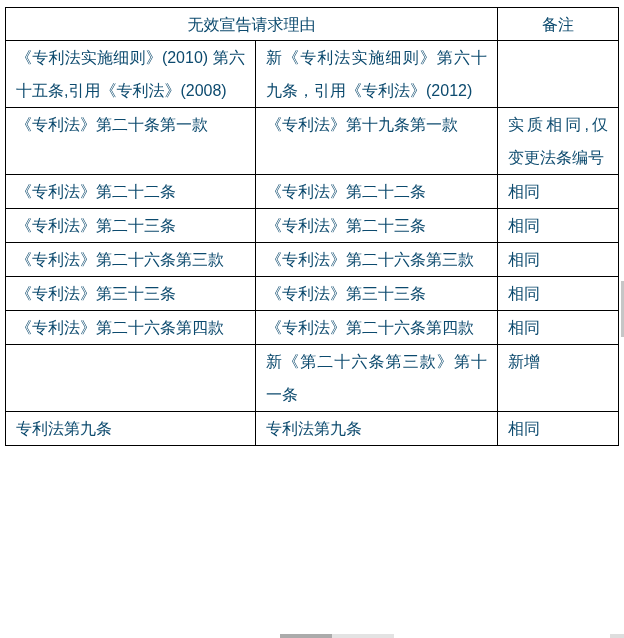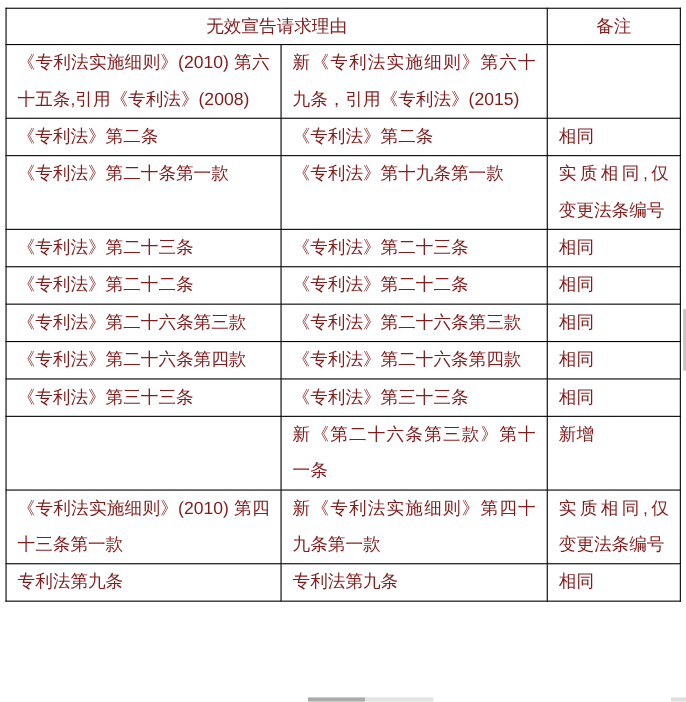--- a/index.html
+++ b/index.html
@@ -23,21 +23,21 @@
     top: 7px;
     border-collapse: collapse;
     table-layout: fixed;
     width: 613px;
   }
   table.law-table th,
   table.law-table td {
     border: 1px solid #000000;
     font-size: 16px;
     font-weight: normal;
-    color: #7f1d1d;
+    color: #0c4a6e;
     overflow: hidden;
   }
   table.law-table th {
     height: 27px;
     text-align: center;
     vertical-align: middle;
     line-height: 27px;
     padding: 0 4px;
   }
   table.law-table td {
@@ -96,67 +96,57 @@
     </colgroup>
     <thead>
       <tr class="row-single">
         <th colspan="2">无效宣告请求理由</th>
         <th>备注</th>
       </tr>
     </thead>
     <tbody>
       <tr class="row-tall">
         <td>《专利法实施细则》(2010) 第六十五条,引用《专利法》(2008)</td>
-        <td>新《专利法实施细则》第六十九条，引用《专利法》(2015)</td>
+        <td>新《专利法实施细则》第六十九条，引用《专利法》(2012)</td>
         <td></td>
-      </tr>
-      <tr class="row-single">
-        <td>《专利法》第二条</td>
-        <td>《专利法》第二条</td>
-        <td>相同</td>
       </tr>
       <tr class="row-tall">
         <td>《专利法》第二十条第一款</td>
         <td>《专利法》第十九条第一款</td>
         <td>实质相同,仅变更法条编号</td>
       </tr>
       <tr class="row-single">
-        <td>《专利法》第二十三条</td>
-        <td>《专利法》第二十三条</td>
+        <td>《专利法》第二十二条</td>
+        <td>《专利法》第二十二条</td>
         <td>相同</td>
       </tr>
       <tr class="row-single">
-        <td>《专利法》第二十二条</td>
-        <td>《专利法》第二十二条</td>
+        <td>《专利法》第二十三条</td>
+        <td>《专利法》第二十三条</td>
         <td>相同</td>
       </tr>
       <tr class="row-single">
         <td>《专利法》第二十六条第三款</td>
         <td>《专利法》第二十六条第三款</td>
         <td>相同</td>
       </tr>
       <tr class="row-single">
-        <td>《专利法》第二十六条第四款</td>
-        <td>《专利法》第二十六条第四款</td>
+        <td>《专利法》第三十三条</td>
+        <td>《专利法》第三十三条</td>
         <td>相同</td>
       </tr>
       <tr class="row-single">
-        <td>《专利法》第三十三条</td>
-        <td>《专利法》第三十三条</td>
+        <td>《专利法》第二十六条第四款</td>
+        <td>《专利法》第二十六条第四款</td>
         <td>相同</td>
       </tr>
       <tr class="row-tall">
         <td></td>
         <td>新《第二十六条第三款》第十一条</td>
         <td>新增</td>
-      </tr>
-      <tr class="row-tall">
-        <td>《专利法实施细则》(2010) 第四十三条第一款</td>
-        <td>新《专利法实施细则》第四十九条第一款</td>
-        <td>实质相同,仅变更法条编号</td>
       </tr>
       <tr class="row-single">
         <td>专利法第九条</td>
         <td>专利法第九条</td>
         <td>相同</td>
       </tr>
     </tbody>
   </table>
 
   <div class="v-scroll-thumb"></div>

